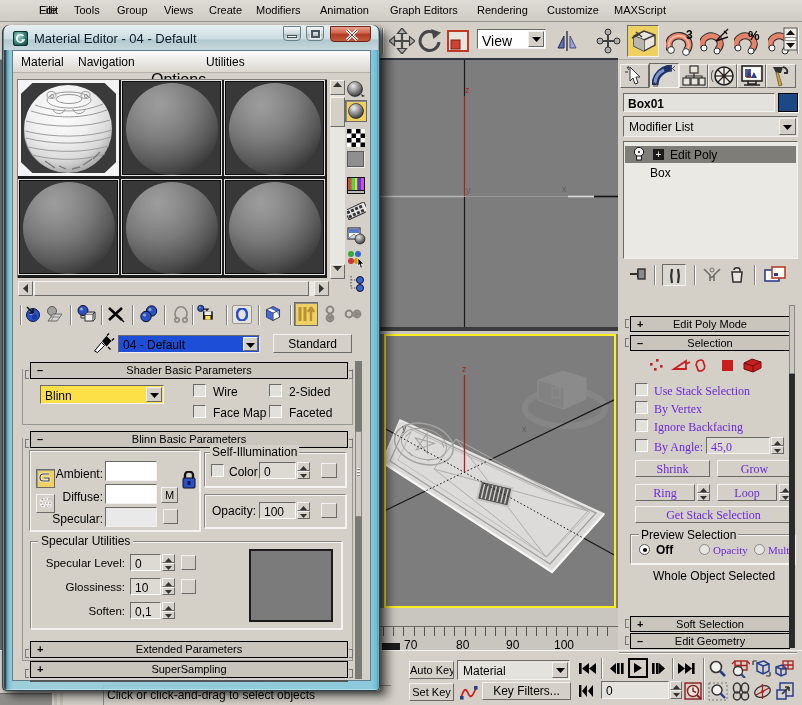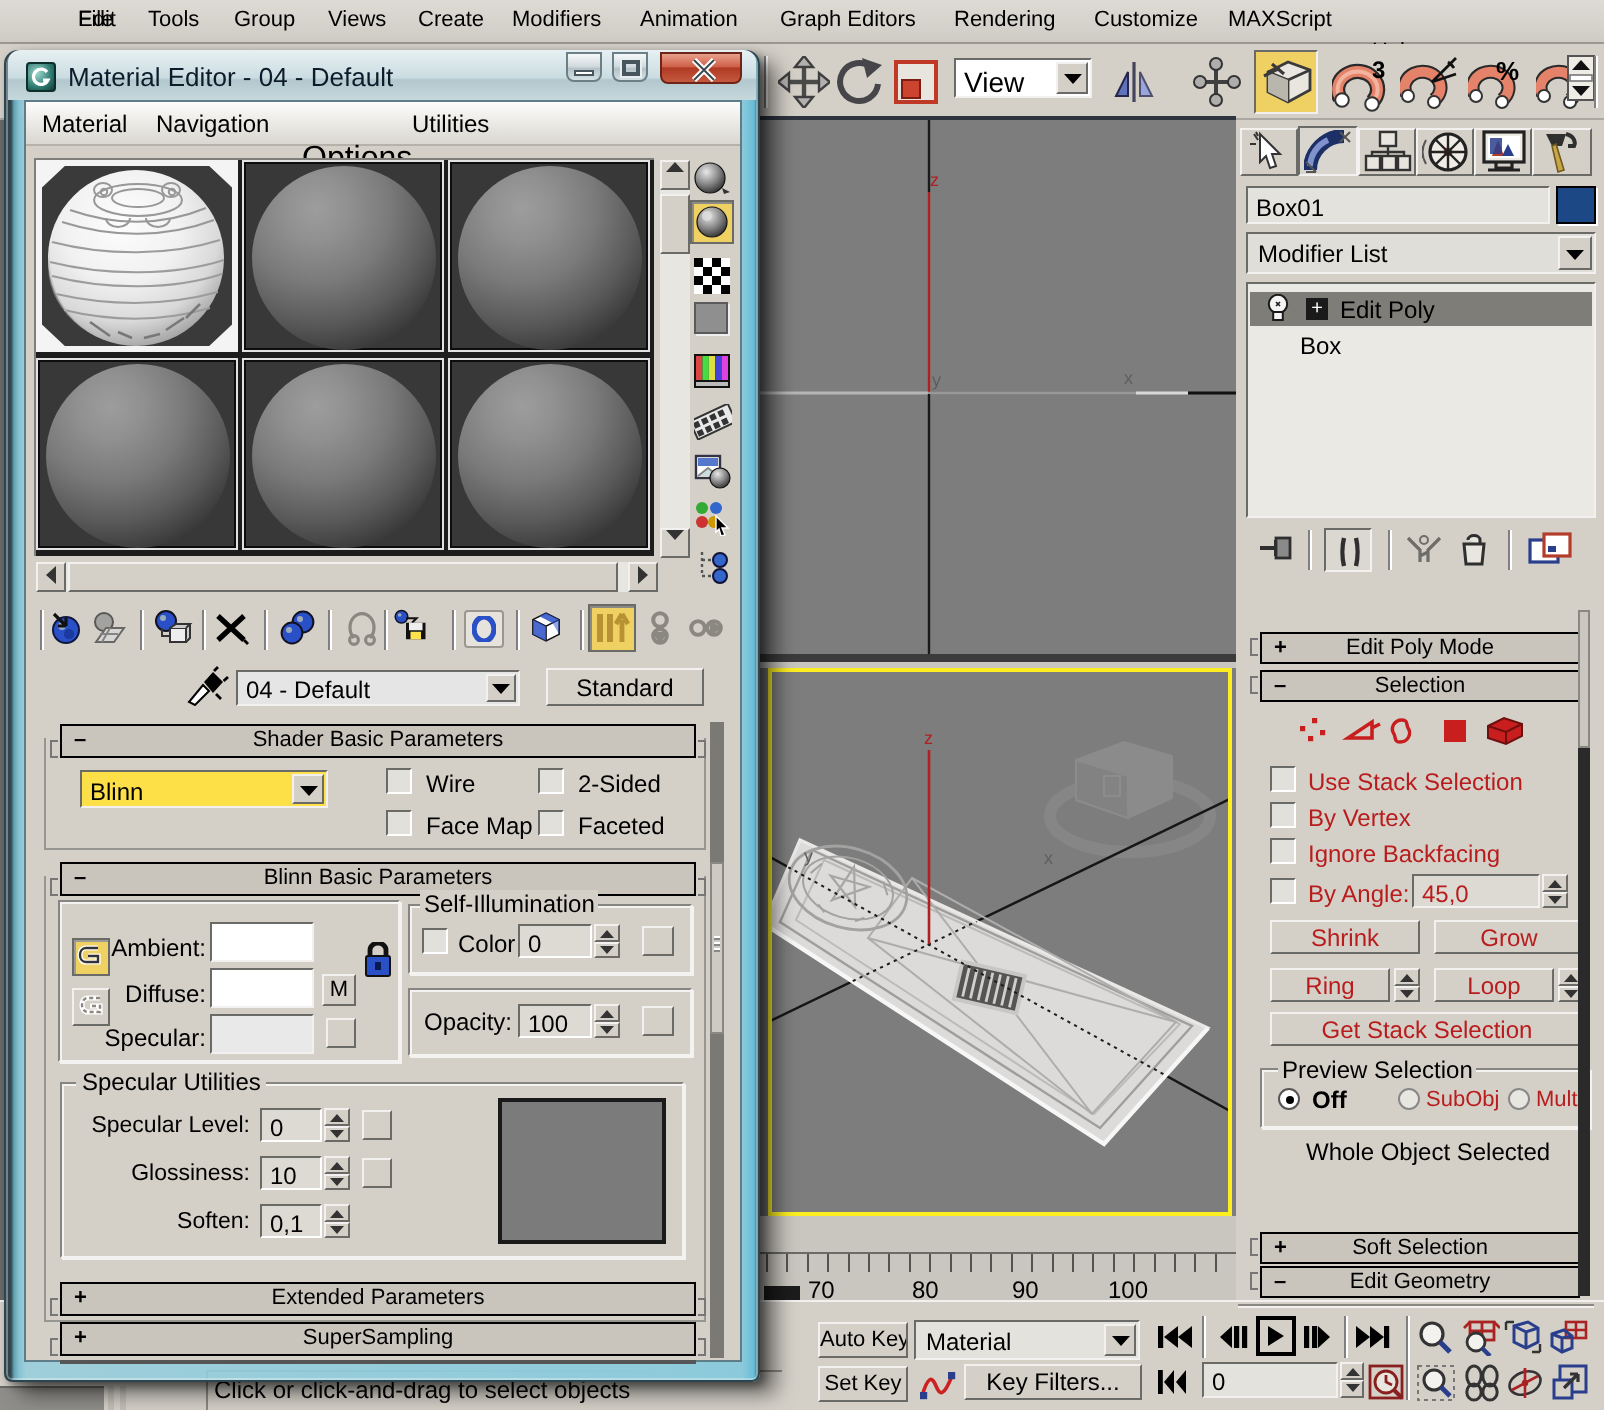--- a/index.html
+++ b/index.html
@@ -6,21 +6,21 @@
 html,body { width:802px; height:705px; }
 body { position:relative; overflow:hidden; background:#d4d0c8;
   font-family:"Liberation Sans",sans-serif; font-size:11px; color:#000; }
 .abs { position:absolute; }
 .out { border-top:1px solid #f2f1ef; border-left:1px solid #f2f1ef; border-right:1px solid #6a6a66; border-bottom:1px solid #6a6a66; }
 .in { border-top:1px solid #6a6a66; border-left:1px solid #6a6a66; border-right:1px solid #f2f1ef; border-bottom:1px solid #f2f1ef; }
 .btn { background:#d4d0c8; text-align:center; white-space:nowrap; overflow:hidden; }
 .fld { background:#dcdad3; }
 .grp { border:1px solid; border-color:#87857f #f4f3f1 #f4f3f1 #87857f; box-shadow:inset 1px 1px 0 #f4f3f1, 1px 1px 0 #f4f3f1; }
 .rollhdr { background:#c9c5bd; border:1px solid #000; text-align:center; font-size:11px; line-height:14px; }
-.gray { color:#b91c1c; }
+.gray { color:#6d28d9;font-family:Liberation Serif, serif; }
 .ck { width:13px; height:13px; background:#e2e0da; border-top:1px solid #6a6a66; border-left:1px solid #6a6a66; border-right:1px solid #fff; border-bottom:1px solid #fff; }
 .sep { width:2px; border-left:1px solid #808080; border-right:1px solid #fff; }
 .slot { width:101px; height:96px; background:#383838; border:1px solid #e2e2e2; box-shadow:inset 0 0 0 1px #0d0d0d; }
 .ball { width:92px; height:92px; border-radius:50%; margin:2px 0 0 4px;
   background:radial-gradient(circle at 35% 23%, #9d9d9d 0%, #909090 18%, #7a7a7a 40%, #5a5a5a 62%, #323232 84%, #202020 93%, #3f3f3f 100%); }
 .tbi { width:18px; height:19px; }
 svg.tbi { overflow:visible; }
 .spinfld { position:absolute; height:17px; background:#dcdad3; border-top:1px solid #6a6a66; border-left:1px solid #6a6a66; border-right:1px solid #fff; border-bottom:1px solid #fff; font-size:12px; }
 .spinfld span { position:absolute; left:4px; top:2px; }
 .sarr { position:absolute; width:13px; height:17px; }
@@ -301,21 +301,21 @@
     <div class="abs out btn" style="left:148px;top:2px;width:30px;height:24px;">
       <svg width="24" height="22" viewBox="0 0 24 22">
           <path d="M4 2 L14 2 L12 8 L7 8 Z" fill="#2f2f2f"></path>
           <path d="M9 7 L13 20 L10 21 L7 8 Z" fill="#caa648" stroke="#6e5a1e" stroke-width="0.8"></path>
           <path d="M14 2 C18 3 19 6 18 8 L15 8" fill="none" stroke="#2f2f2f" stroke-width="2"></path>
         </svg>
     </div>
   </div>
 
   <div class="abs in" style="left:5px;top:33px;width:152px;height:19px;background:#e4e2dc;">
-    <div class="abs" style="left:4px;top:3px;font-size:12px;">Box01</div>
+    <div class="abs" style="left:4px;top:3px;font-size:12px;font-weight:bold;">Box01</div>
   </div>
   <div class="abs" style="left:160px;top:33px;width:20px;height:19px;background:#1c4886;border:1px solid #000;box-shadow:1px 1px 0 #fff;"></div>
 
   <div class="abs in" style="left:5px;top:56px;width:175px;height:21px;background:#e0ded8;">
     <div class="abs" style="left:5px;top:3px;font-size:12px;">Modifier List</div>
     <div class="abs btn out" style="right:1px;top:1px;width:17px;height:17px;">
       <svg width="9" height="5" viewBox="0 0 9 5" style="margin-top:6px;">
           <path d="M0 0 L9 0 L4.5 5 Z" fill="#000"></path>
         </svg>
     </div>
@@ -418,21 +418,21 @@
           <path d="M0 0 L7 0 L3.5 4 Z" fill="#333"></path>
         </svg></div>
   </div>
   <div class="abs btn out gray" style="left:17px;top:446px;width:157px;height:17px;font-size:12px;line-height:16px;">Get Stack Selection</div>
   <div class="abs grp" style="left:12px;top:474px;width:165px;height:30px;">
     <div class="abs" style="left:8px;top:-7px;background:#d4d0c8;padding:0 2px;font-size:12px;">Preview Selection</div>
     <div class="abs" style="left:8px;top:9px;width:11px;height:11px;border-radius:50%;background:#fff;border:1px solid #555;"></div>
     <div class="abs" style="left:11.5px;top:12.5px;width:4px;height:4px;border-radius:50%;background:#000;"></div>
     <div class="abs" style="left:25px;top:8px;font-size:12px;font-weight:bold;">Off</div>
     <div class="abs" style="left:68px;top:9px;width:11px;height:11px;border-radius:50%;background:#e8e6e0;border:1px solid #888;"></div>
-    <div class="abs gray" style="left:82px;top:9px;font-size:11px;">SubObj</div>
+    <div class="abs gray" style="left:82px;top:9px;font-size:11px;">Opacity</div>
     <div class="abs" style="left:123px;top:9px;width:11px;height:11px;border-radius:50%;background:#e8e6e0;border:1px solid #888;"></div>
     <div class="abs gray" style="left:137px;top:9px;font-size:11px;">Multi</div>
   </div>
   <div class="abs" style="left:35px;top:509px;font-size:12px;">Whole Object Selected</div>
   <div class="abs rollhdr" style="left:12px;top:556px;width:160px;height:16px;line-height:14px;"><span style="position:absolute;left:6px;top:0;font-weight:bold;">+</span>Soft Selection</div>
   <div class="abs rollhdr" style="left:12px;top:573px;width:160px;height:16px;line-height:14px;"><span style="position:absolute;left:6px;top:0;font-weight:bold;">–</span>Edit Geometry</div>
   <div class="abs" style="left:7px;top:259px;width:4px;height:9px;border:1px solid #777;border-right:none;"></div>
   <div class="abs" style="left:7px;top:278px;width:4px;height:9px;border:1px solid #777;border-right:none;"></div>
   <div class="abs" style="left:7px;top:559px;width:4px;height:9px;border:1px solid #777;border-right:none;"></div>
   <div class="abs" style="left:7px;top:576px;width:4px;height:9px;border:1px solid #777;border-right:none;"></div>
@@ -855,21 +855,21 @@
             <circle cx="13" cy="9" r="3.4"></circle>
           </g>
           <path d="M11 5 L17 9 L11 13" fill="#8a8880"></path>
         </svg>
 
       <svg class="abs" style="left:80px;top:260px;" width="22" height="20" viewBox="0 0 22 20">
           <path d="M1.5 18 L8.5 9.5 L11.5 12.5 L4.5 19.5 Z" fill="#fff" stroke="#000" stroke-width="1"></path>
           <path d="M9 8 L13.5 3 L18.5 8 L13.5 13.5 Z" fill="#000"></path>
           <path d="M14 2.5 L16 0.5 M18.8 7.5 L21 5.5 M15 14 L17.5 16.5" stroke="#000" stroke-width="1.4"></path>
         </svg>
-      <div class="abs in" style="left:105px;top:262px;width:142px;height:18px;background:#e5e5e5;">
+      <div class="abs in" style="left:105px;top:262px;width:142px;height:18px;background:#1d4ed8;">
         <div class="abs" style="left:4px;top:2px;font-size:12px;">04 - Default</div>
         <div class="abs btn out" style="right:1px;top:1px;width:15px;height:14px;"><svg width="9" height="5" viewBox="0 0 9 5" style="margin-top:4px;">
               <path d="M0 0 L9 0 L4.5 5 Z" fill="#000"></path>
             </svg></div>
       </div>
       <div class="abs btn out" style="left:260px;top:261px;width:79px;height:19px;font-size:12px;line-height:18px;">Standard</div>
 
       <div class="abs" style="left:9px;top:296px;width:331px;height:56px;border:1px solid #989690;border-top:none;"></div>
       <div class="abs rollhdr" style="left:17px;top:289px;width:318px;height:17px;line-height:15px;"><span style="position:absolute;left:6px;top:0;font-weight:bold;">–</span>Shader Basic Parameters</div>
       <div class="abs in" style="left:27px;top:312px;width:124px;height:19px;background:#fde047;">

